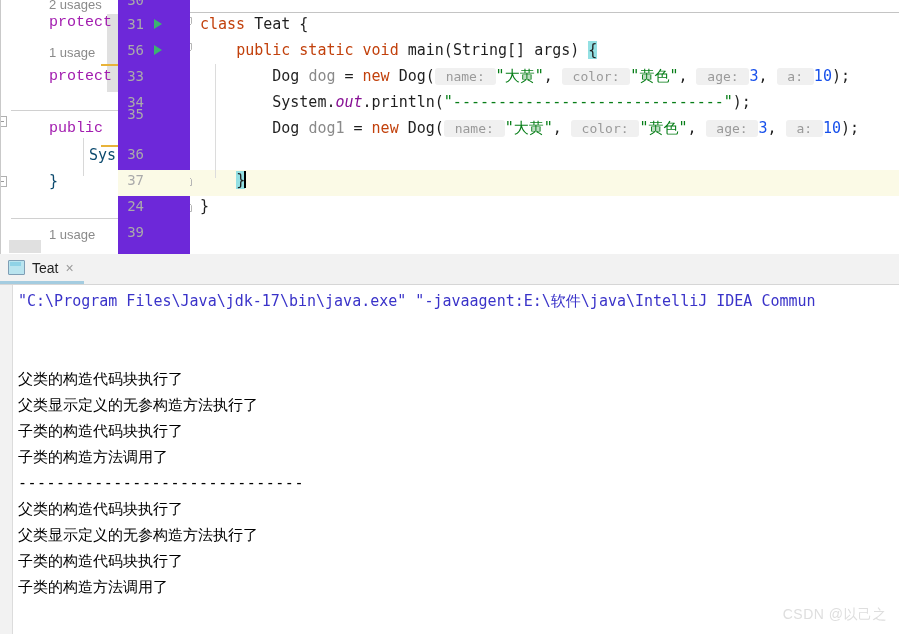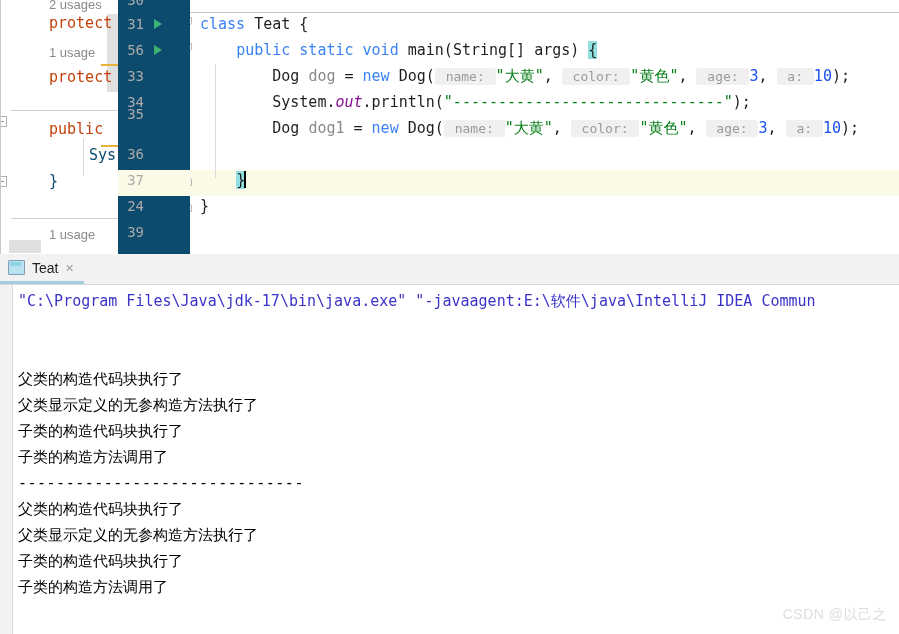--- a/index.html
+++ b/index.html
@@ -41,21 +41,21 @@
     font-family: "DejaVu Sans Mono", monospace;
     font-size: 15px;
     line-height: 26px;
     white-space: pre;
   }
   .bg-hint {
     color: #8a8a8a;
     font-family: "Liberation Sans", sans-serif;
     font-size: 13px;
   }
-  .bg-kw { color: #c2410c; }
+  .bg-kw { color: #a21caf; font-family: Liberation Mono, monospace; }
   .bg-plain { color: #0c4a6e; }
   .bg-sep {
     position: absolute;
     left: 10px;
     width: 180px;
     height: 1px;
     background: #d0d0d0;
   }
   .bg-indent-guide {
     position: absolute;
@@ -85,21 +85,21 @@
     position: absolute;
     background: #e0e0e0;
   }
 
   
   #gutter {
     position: absolute;
     left: 118px; top: 0;
     width: 72px;
     height: 254px;
-    background: #0c4a6e;
+    background: #6d28d9;
   }
   .gutter-num {
     position: absolute;
     right: 46px;
     width: 30px;
     text-align: right;
     color: #aaaaaa;
     font-family: "DejaVu Sans Mono", monospace;
     font-size: 14px;
     line-height: 26px;
@@ -145,21 +145,21 @@
   }
   .code-line {
     position: absolute;
     left: 10px;
     font-family: "DejaVu Sans Mono", monospace;
     font-size: 15px;
     line-height: 26px;
     white-space: pre;
     color: #1f1f1f;
   }
-  .k    { color: #3b82f6; }       
+  .k    { color: #c2410c; }       
   .id   { color: #1f1f1f; }       
   .lv   { color: #8a8a8a; }       
   .st   { color: #067d17; }       
   .num  { color: #1750eb; }       
   .fld  { color: #871094; font-style: italic; }  
   .hint {
     color: #9a9a9a;
     background: #f0f0f0;
     border-radius: 3px;
     padding: 1px 3px;

